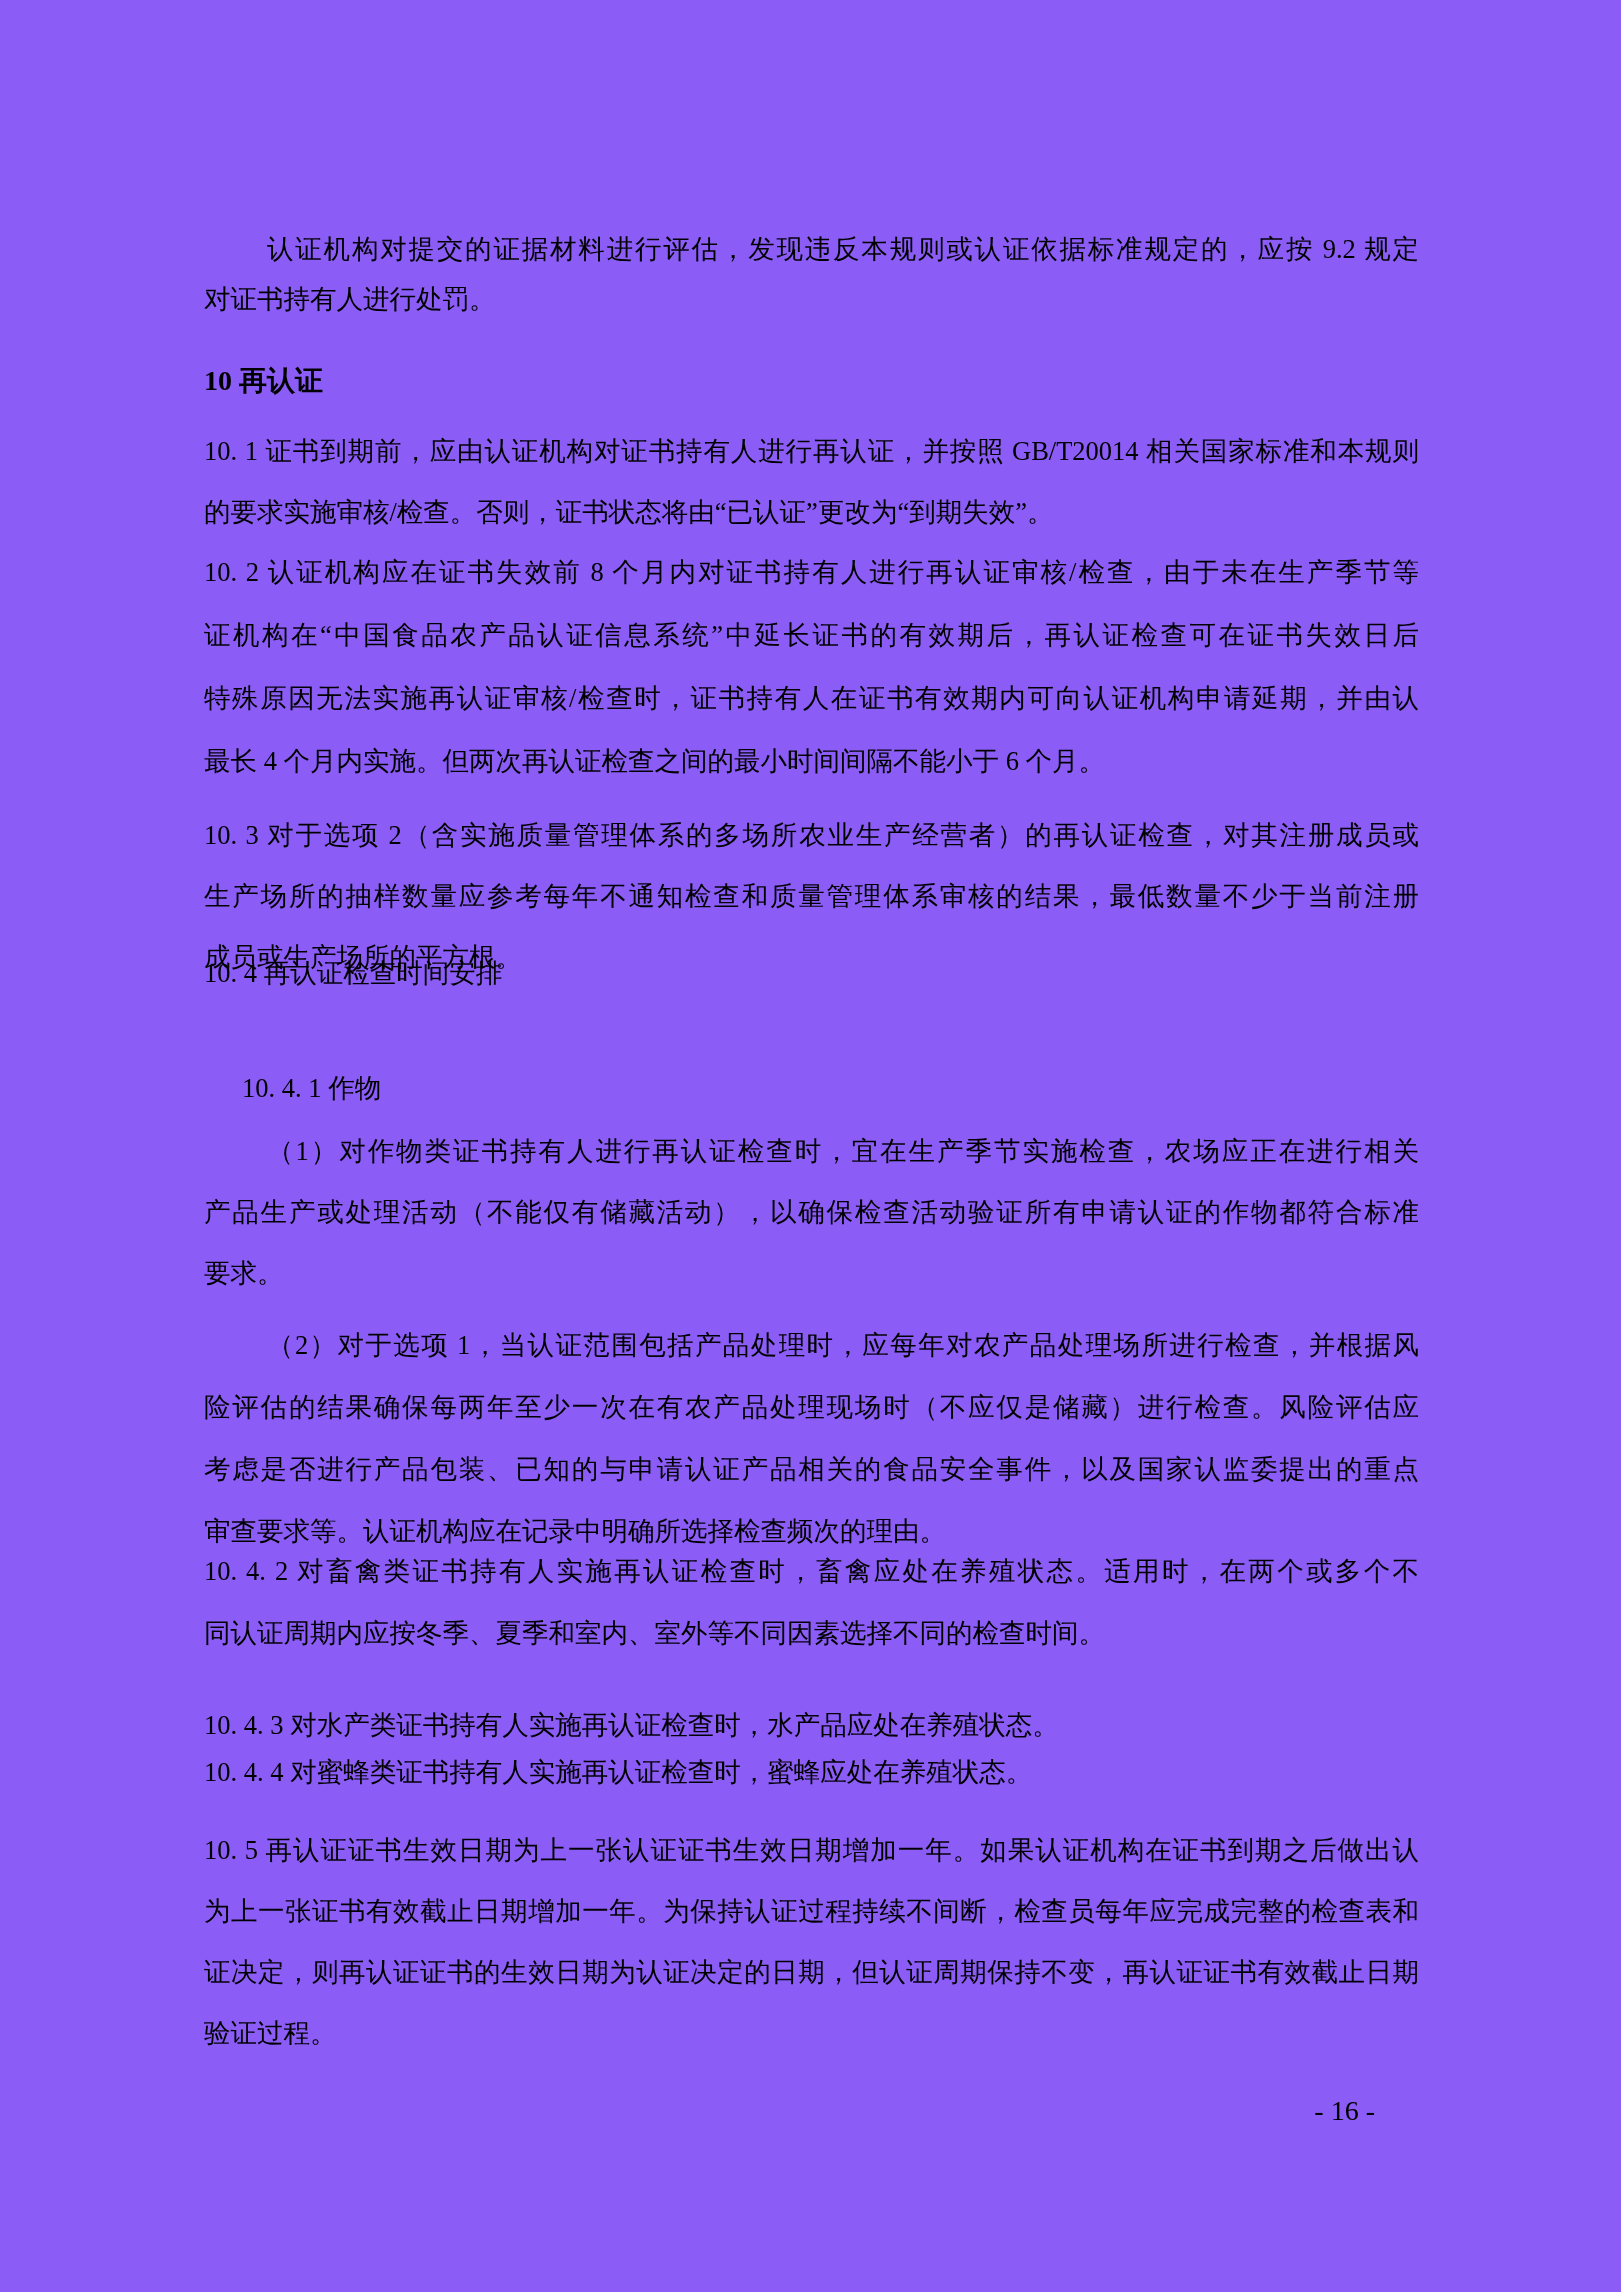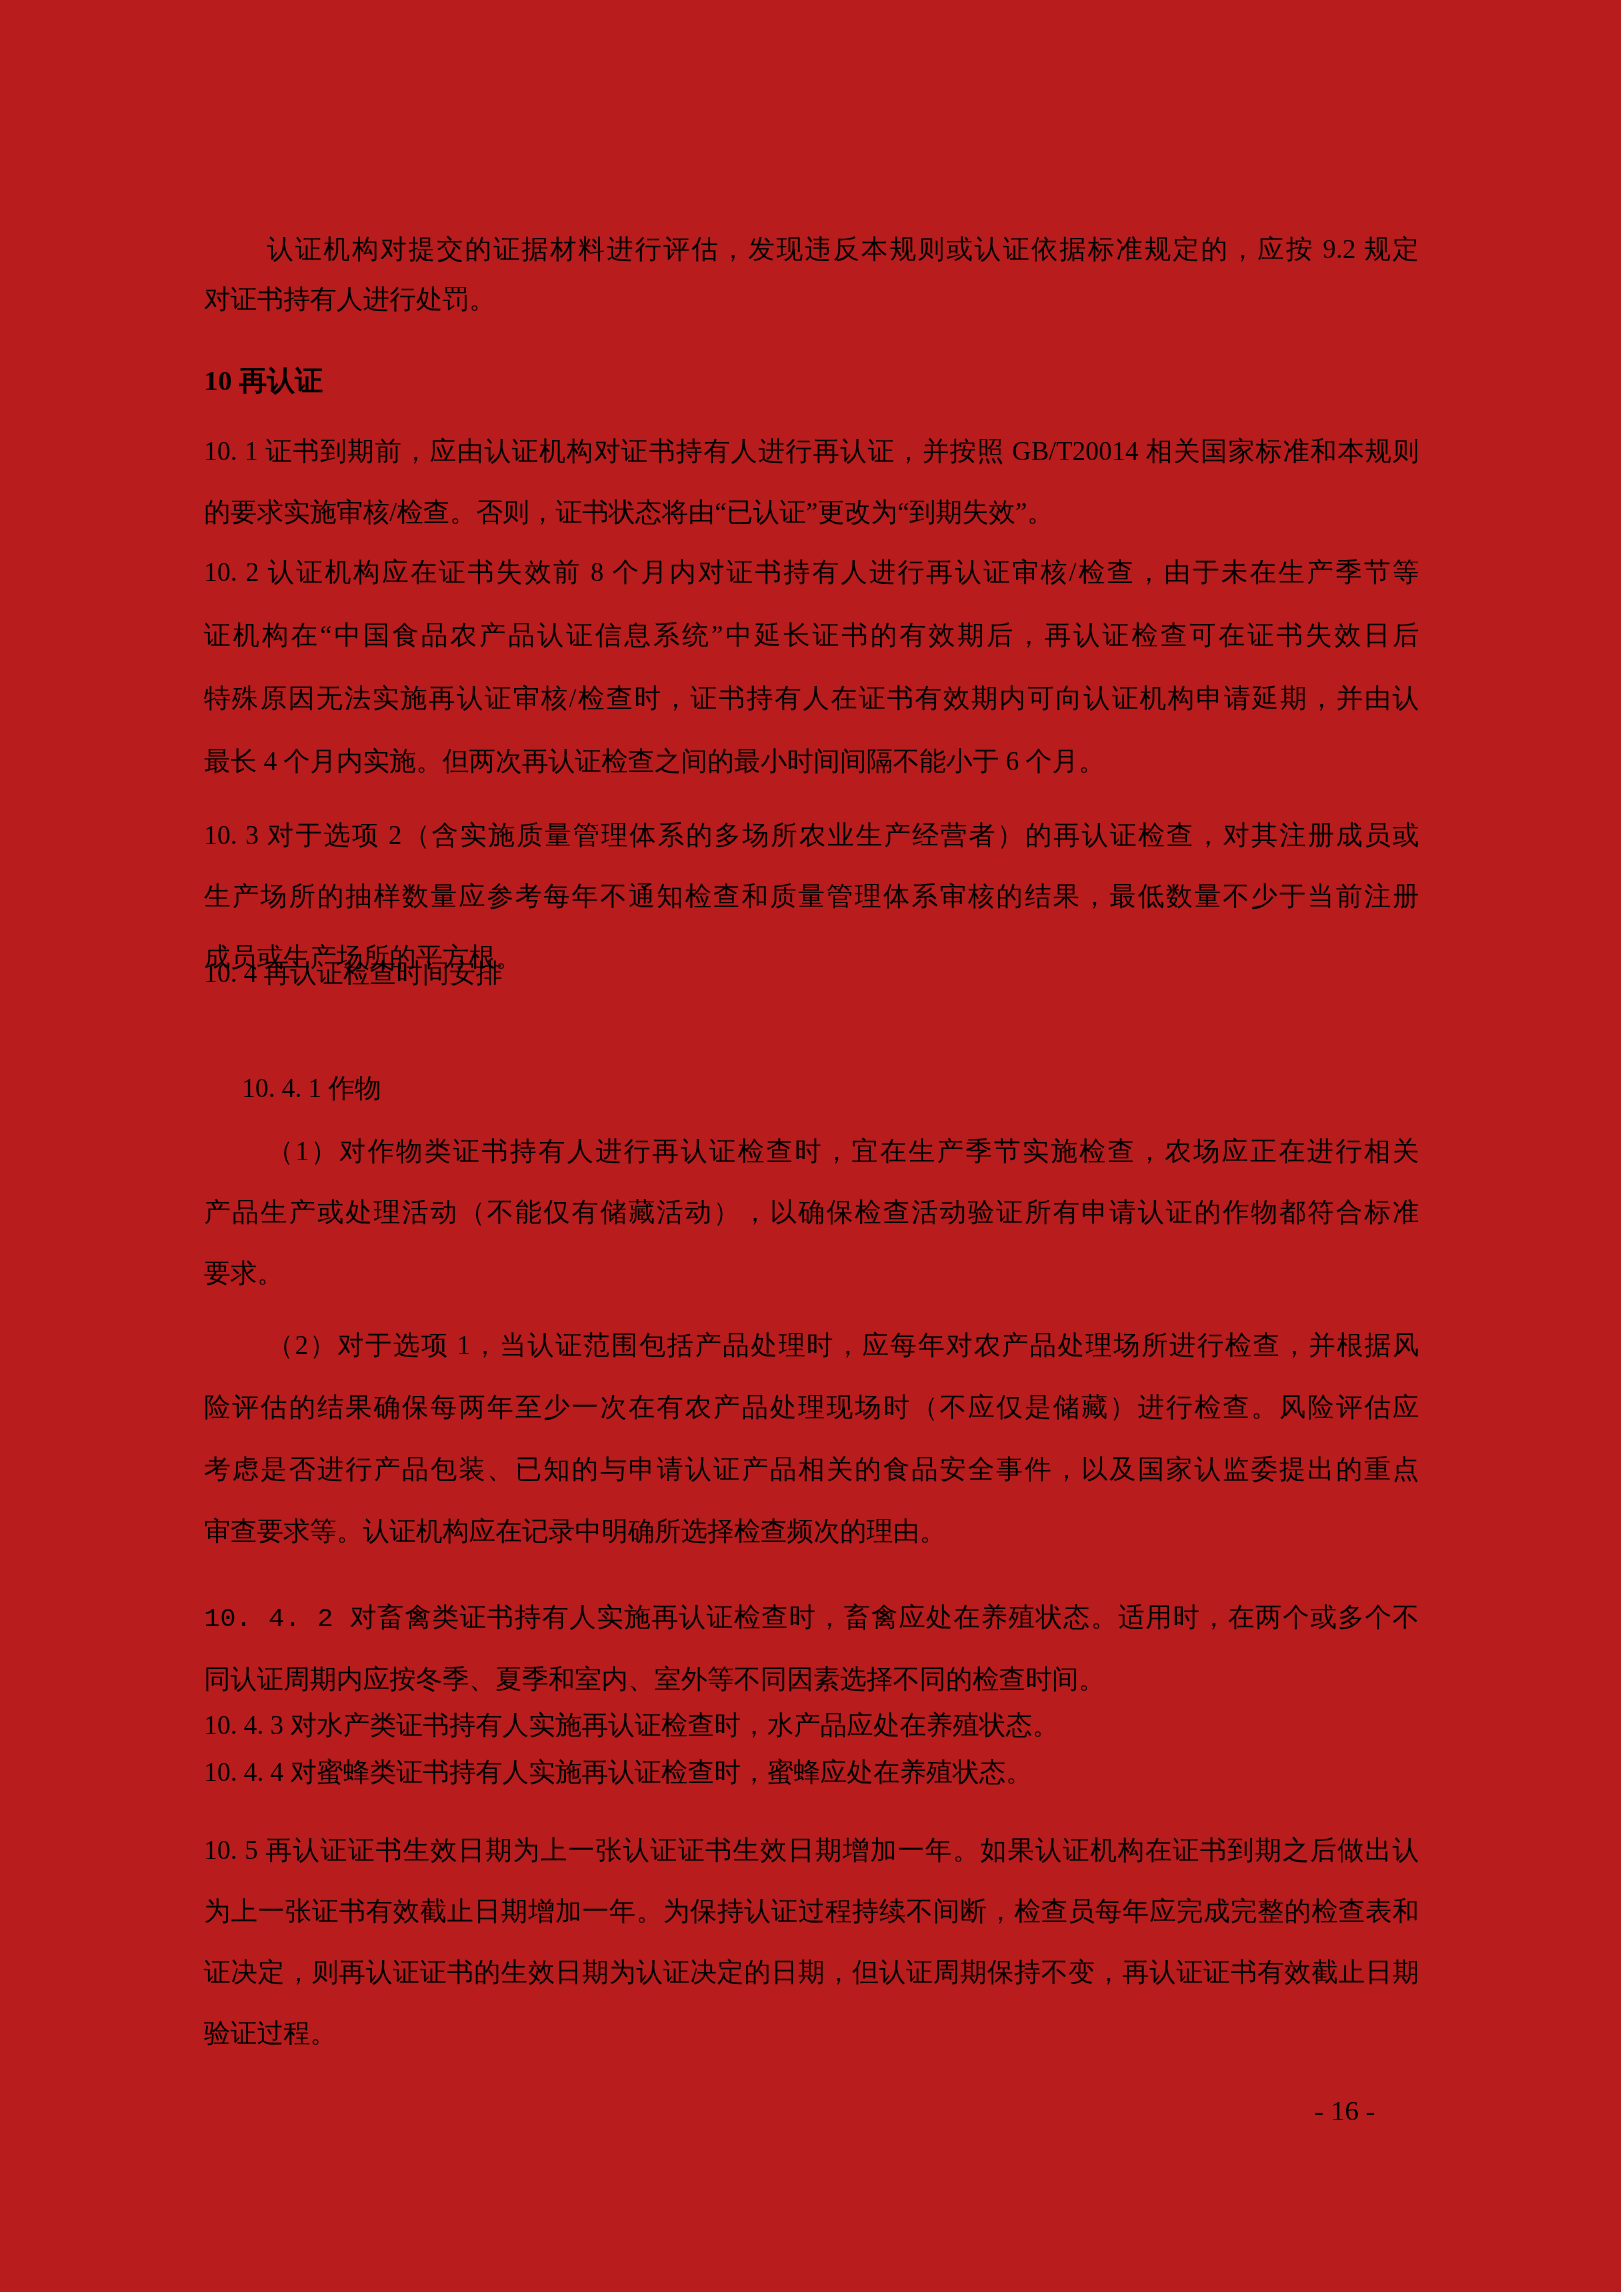--- a/index.html
+++ b/index.html
@@ -4,21 +4,21 @@
 <style>
   html, body {
     margin: 0;
     padding: 0;
     background: #ffffff;
   }
   .page {
     position: relative;
     width: 1621px;
     height: 2293px;
-    background: #b91c1c;
+    background: #8b5cf6;
     font-family: "Liberation Serif", "DejaVu Serif", serif;
     color: #000000;
     overflow: hidden;
   }
   .para {
     position: absolute;
     left: 204px;
     width: 1215px;
     font-size: 26.5px;
   }
@@ -42,21 +42,21 @@
 
   .p-101     { top: 421px; }
   .p-102     { top: 541px; }
   .p-102 .ln { line-height: 63px; }
   .p-103     { top: 805px; }
   .p-104     { top: 943px; }
   .p-1041    { top: 1058px; margin-left: 38px; }
   .p-item1   { top: 1121px; }
   .p-item2   { top: 1314px; }
   .p-item2 .ln { line-height: 62px; }
-  .p-1042    { top: 1588px; font-family: Liberation Mono, monospace; }
+  .p-1042    { top: 1540px; }
   .p-1042 .ln { line-height: 62px; }
   .p-1043    { top: 1695px; }
   .p-1044    { top: 1742px; }
   .p-105     { top: 1820px; }
 
   .p-footer  {
     top: 2091px;
     text-align: right;
     padding-right: 44px;
     box-sizing: border-box;

